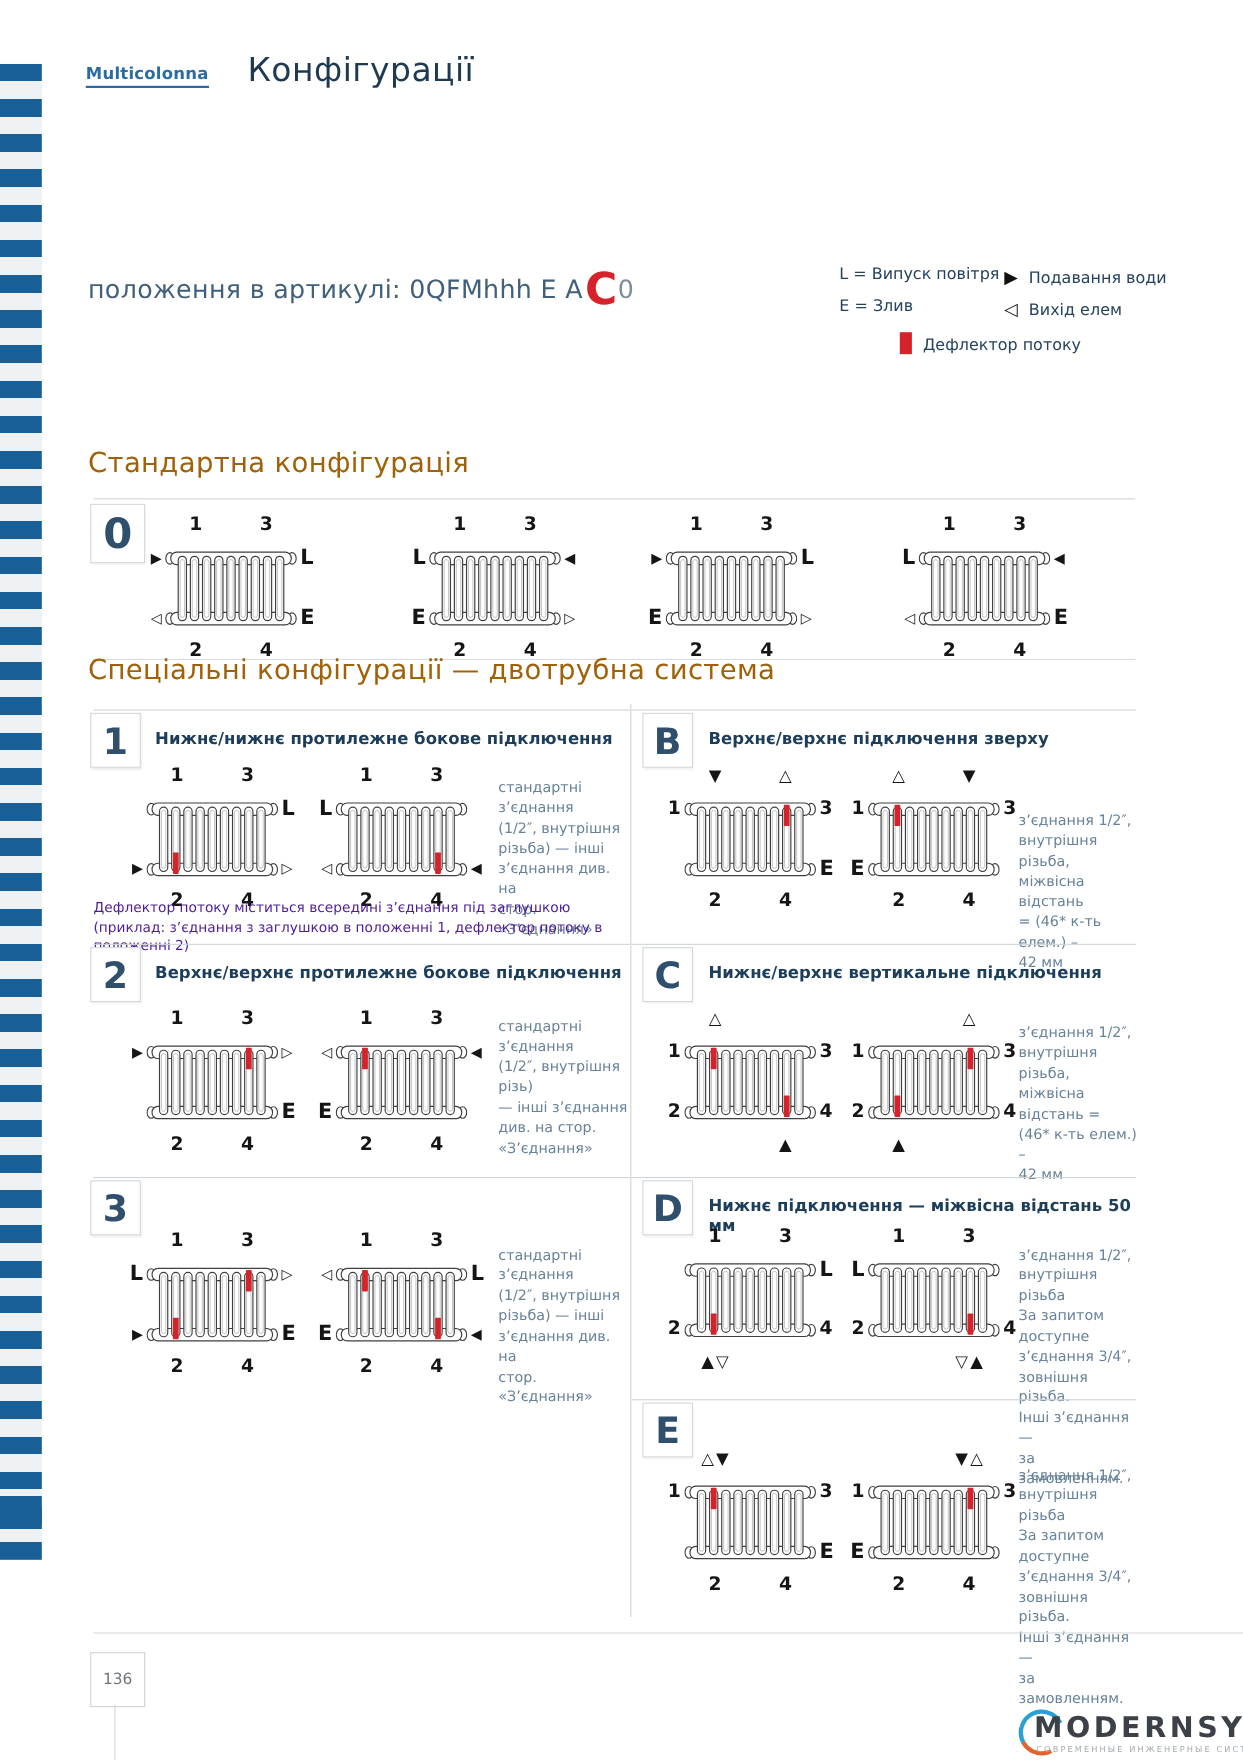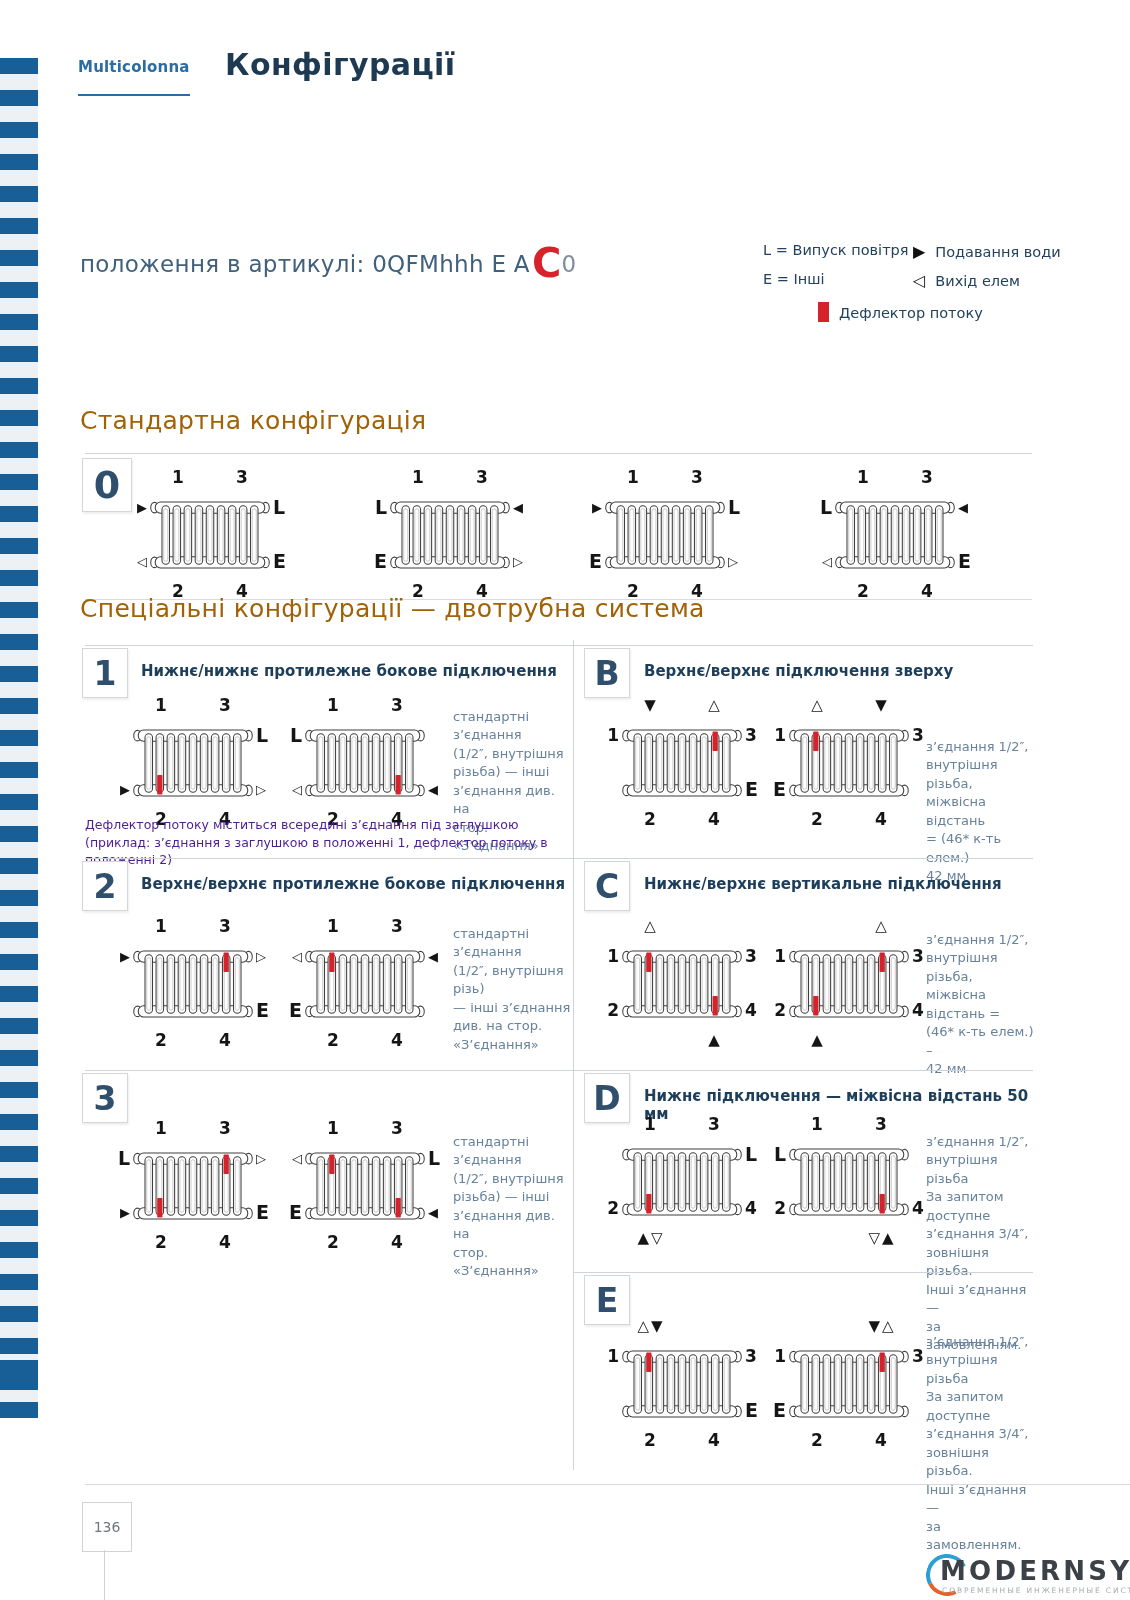--- a/index.html
+++ b/index.html
@@ -2,22 +2,22 @@
 <html><head>
 <meta charset="utf-8">
 <style>
   html,body{margin:0;padding:0}
   body{width:1130px;height:1600px;position:relative;background:#fff;overflow:hidden;
        font-family:"DejaVu Sans","Liberation Sans",sans-serif;color:#1d3a52}
   .stripes{position:absolute;left:0;top:58px;width:38px;height:1360px;
        background:repeating-linear-gradient(to bottom,#185f98 0 16px,#eef1f3 16px 32px)}
   .stripes-end{position:absolute;left:0;top:1360px;width:38px;height:30px;background:#185f98}
   .brand{position:absolute;left:78px;top:58px;font-size:15px;font-weight:bold;color:#2b6ca5;
-       border-bottom:2px solid #2b6ca5;padding-bottom:18px;letter-spacing:.2px}
-  .page-title{position:absolute;left:225px;top:47px;font-size:30px;font-weight:bold;color:#1d3a52;letter-spacing:.4px}
+       border-bottom:2px solid #2b6ca5;padding-bottom:2px;letter-spacing:.2px}
+  .page-title{position:absolute;left:225px;top:47px;font-size:30px;font-weight:normal;color:#1d3a52;letter-spacing:.4px}
   .article{position:absolute;left:80px;top:243px;font-size:23px;color:#41607c;letter-spacing:.3px;white-space:nowrap}
   .art-c{font-size:40px;font-weight:bold;color:#d6232b;vertical-align:-5px;line-height:1;margin-left:2px}
   .art-suffix{color:#7f8d9a}
   .legend{position:absolute;left:763px;top:240px;width:310px;height:95px;font-size:14.5px;color:#24425d}
   .lg-item{position:absolute;white-space:nowrap}
   .lg-l{left:0;top:2px}.lg-e{left:0;top:31px}
   .lg-supply{left:150px;top:2px}.lg-output{left:150px;top:31px}
   .lg-defl{left:55px;top:62px}
   .lg-tri{display:inline-block;margin-right:10px;font-size:16px;color:#111}
   .lg-bar{display:inline-block;width:11px;height:20px;background:#d6232b;margin-right:10px;vertical-align:-4px}
@@ -78,21 +78,21 @@
 <div class="stripes"></div>
 <div class="stripes-end"></div>
 
 <div class="brand">Multicolonna</div>
 <div class="page-title">Конфігурації</div>
 
 <div class="article"><span>положення в артикулі: 0QFMhhh E A</span><span class="art-c">C</span><span class="art-suffix">0</span></div>
 
 <div class="legend">
   <div class="lg-item lg-l">L = Випуск повітря</div>
-  <div class="lg-item lg-e">E = Інші</div>
+  <div class="lg-item lg-e">E = Злив</div>
   <div class="lg-item lg-supply"><span class="lg-tri">▶</span><span>Подавання води</span></div>
   <div class="lg-item lg-output"><span class="lg-tri">◁</span><span>Вихід елем</span></div>
   <div class="lg-item lg-defl"><span class="lg-bar"></span><span>Дефлектор потоку</span></div>
 </div>
 
 <div class="h2 h2-std">Стандартна конфігурація</div>
 
 <div class="row0">
   <div class="label-box row0-label">
       <span>0</span>

